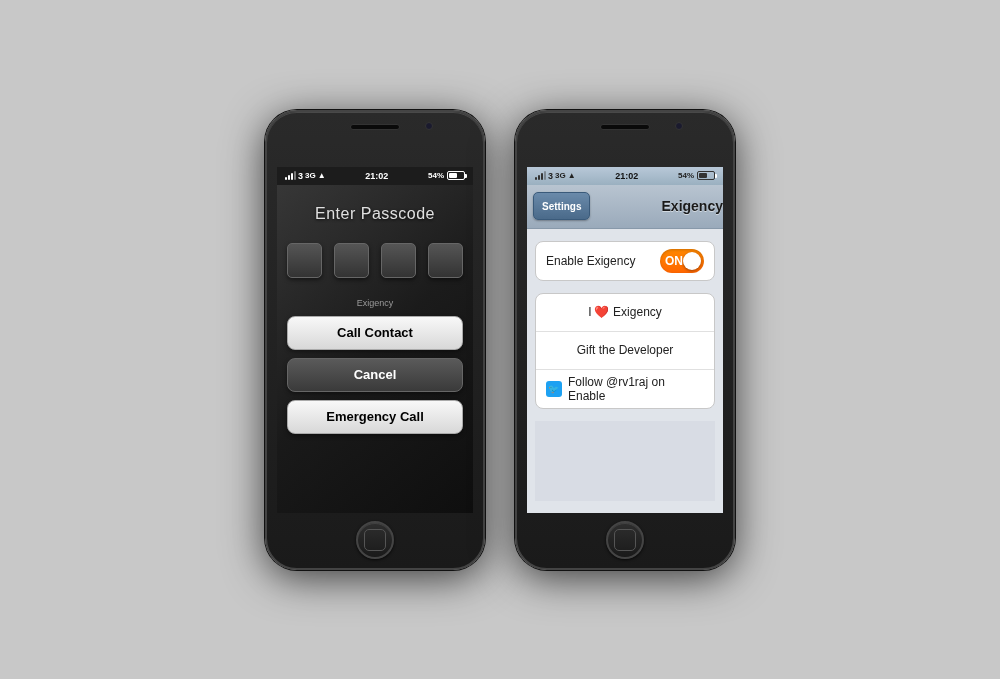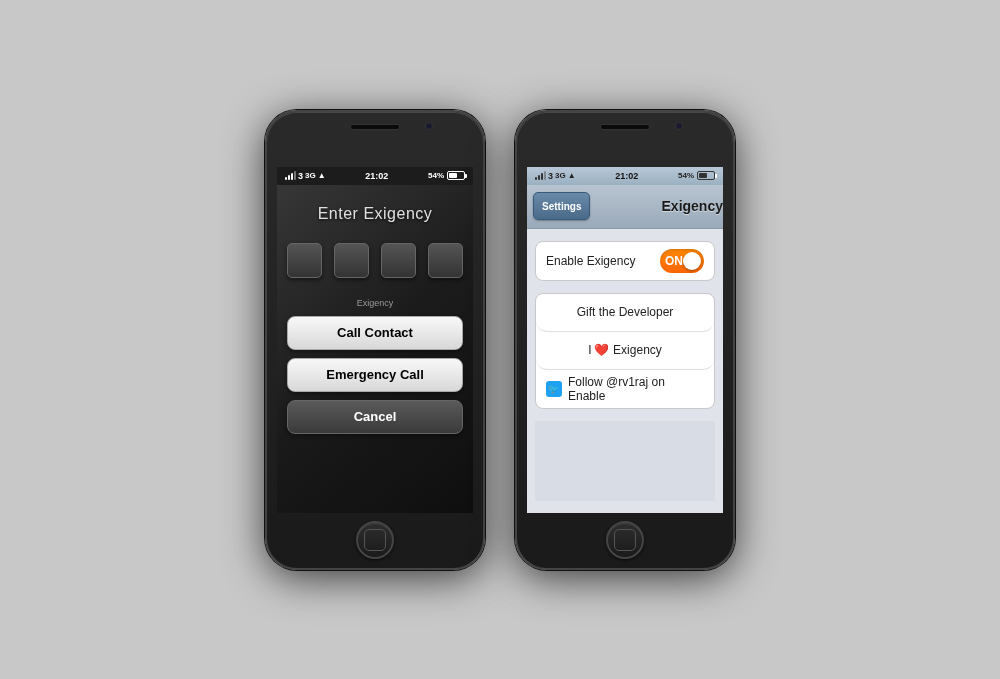--- a/index.html
+++ b/index.html
@@ -249,21 +249,20 @@
       margin-bottom: 12px;
       border: 1px solid #c8c8c8;
     }
     .settings-row {
       height: 38px;
       display: flex;
       align-items: center;
       padding: 0 10px;
       border-bottom: 1px solid #e0e0e0;
       position: relative;
-      border-radius: 11px;
     }
     .settings-row:last-child { border-bottom: none; }
     .settings-row-label {
       font-size: 12px;
       color: #222;
       flex: 1;
     }
     .toggle-switch {
       width: 44px;
       height: 24px;
@@ -337,32 +336,32 @@
         <span style="font-size:8px;">54%</span>
         <div class="battery">
           <div class="battery-fill"></div>
         </div>
       </div>
     </div>
 
     <div class="passcode-screen">
       <div class="passcode-bg"></div>
       <div class="passcode-content">
-        <div class="passcode-title">Enter Exigency</div>
+        <div class="passcode-title">Enter Passcode</div>
         <div class="passcode-dots">
           <div class="passcode-dot"></div>
           <div class="passcode-dot"></div>
           <div class="passcode-dot"></div>
           <div class="passcode-dot"></div>
         </div>
         <div class="exigency-label">Exigency</div>
         <div class="passcode-buttons">
           <div class="pbutton pbutton-white">Call Contact</div>
+          <div class="pbutton pbutton-dark">Cancel</div>
           <div class="pbutton pbutton-white">Emergency Call</div>
-          <div class="pbutton pbutton-dark">Cancel</div>
         </div>
       </div>
     </div>
   </div>
   <div class="phone-bottom">
     <div class="home-button">
       <div class="home-button-inner"></div>
     </div>
   </div>
 </div>
@@ -407,24 +406,24 @@
           <span class="settings-row-label">Enable Exigency</span>
           <div class="toggle-switch">
             <span class="toggle-on-label">ON</span>
             <div class="toggle-thumb"></div>
           </div>
         </div>
       </div>
 
       <div class="settings-group">
         <div class="settings-row centered-row">
+          <span class="settings-row-label" style="text-align:center;">I ❤️ Exigency</span>
+        </div>
+        <div class="settings-row centered-row">
           <span class="settings-row-label" style="text-align:center;">Gift the Developer</span>
-        </div>
-        <div class="settings-row centered-row">
-          <span class="settings-row-label" style="text-align:center;">I ❤️ Exigency</span>
         </div>
         <div class="settings-row">
           <div class="twitter-icon">
             <span class="twitter-bird">🐦</span>
           </div>
           <span class="settings-row-label">Follow @rv1raj on Enable</span>
         </div>
       </div>
       <div class="empty-area"></div>
     </div>

